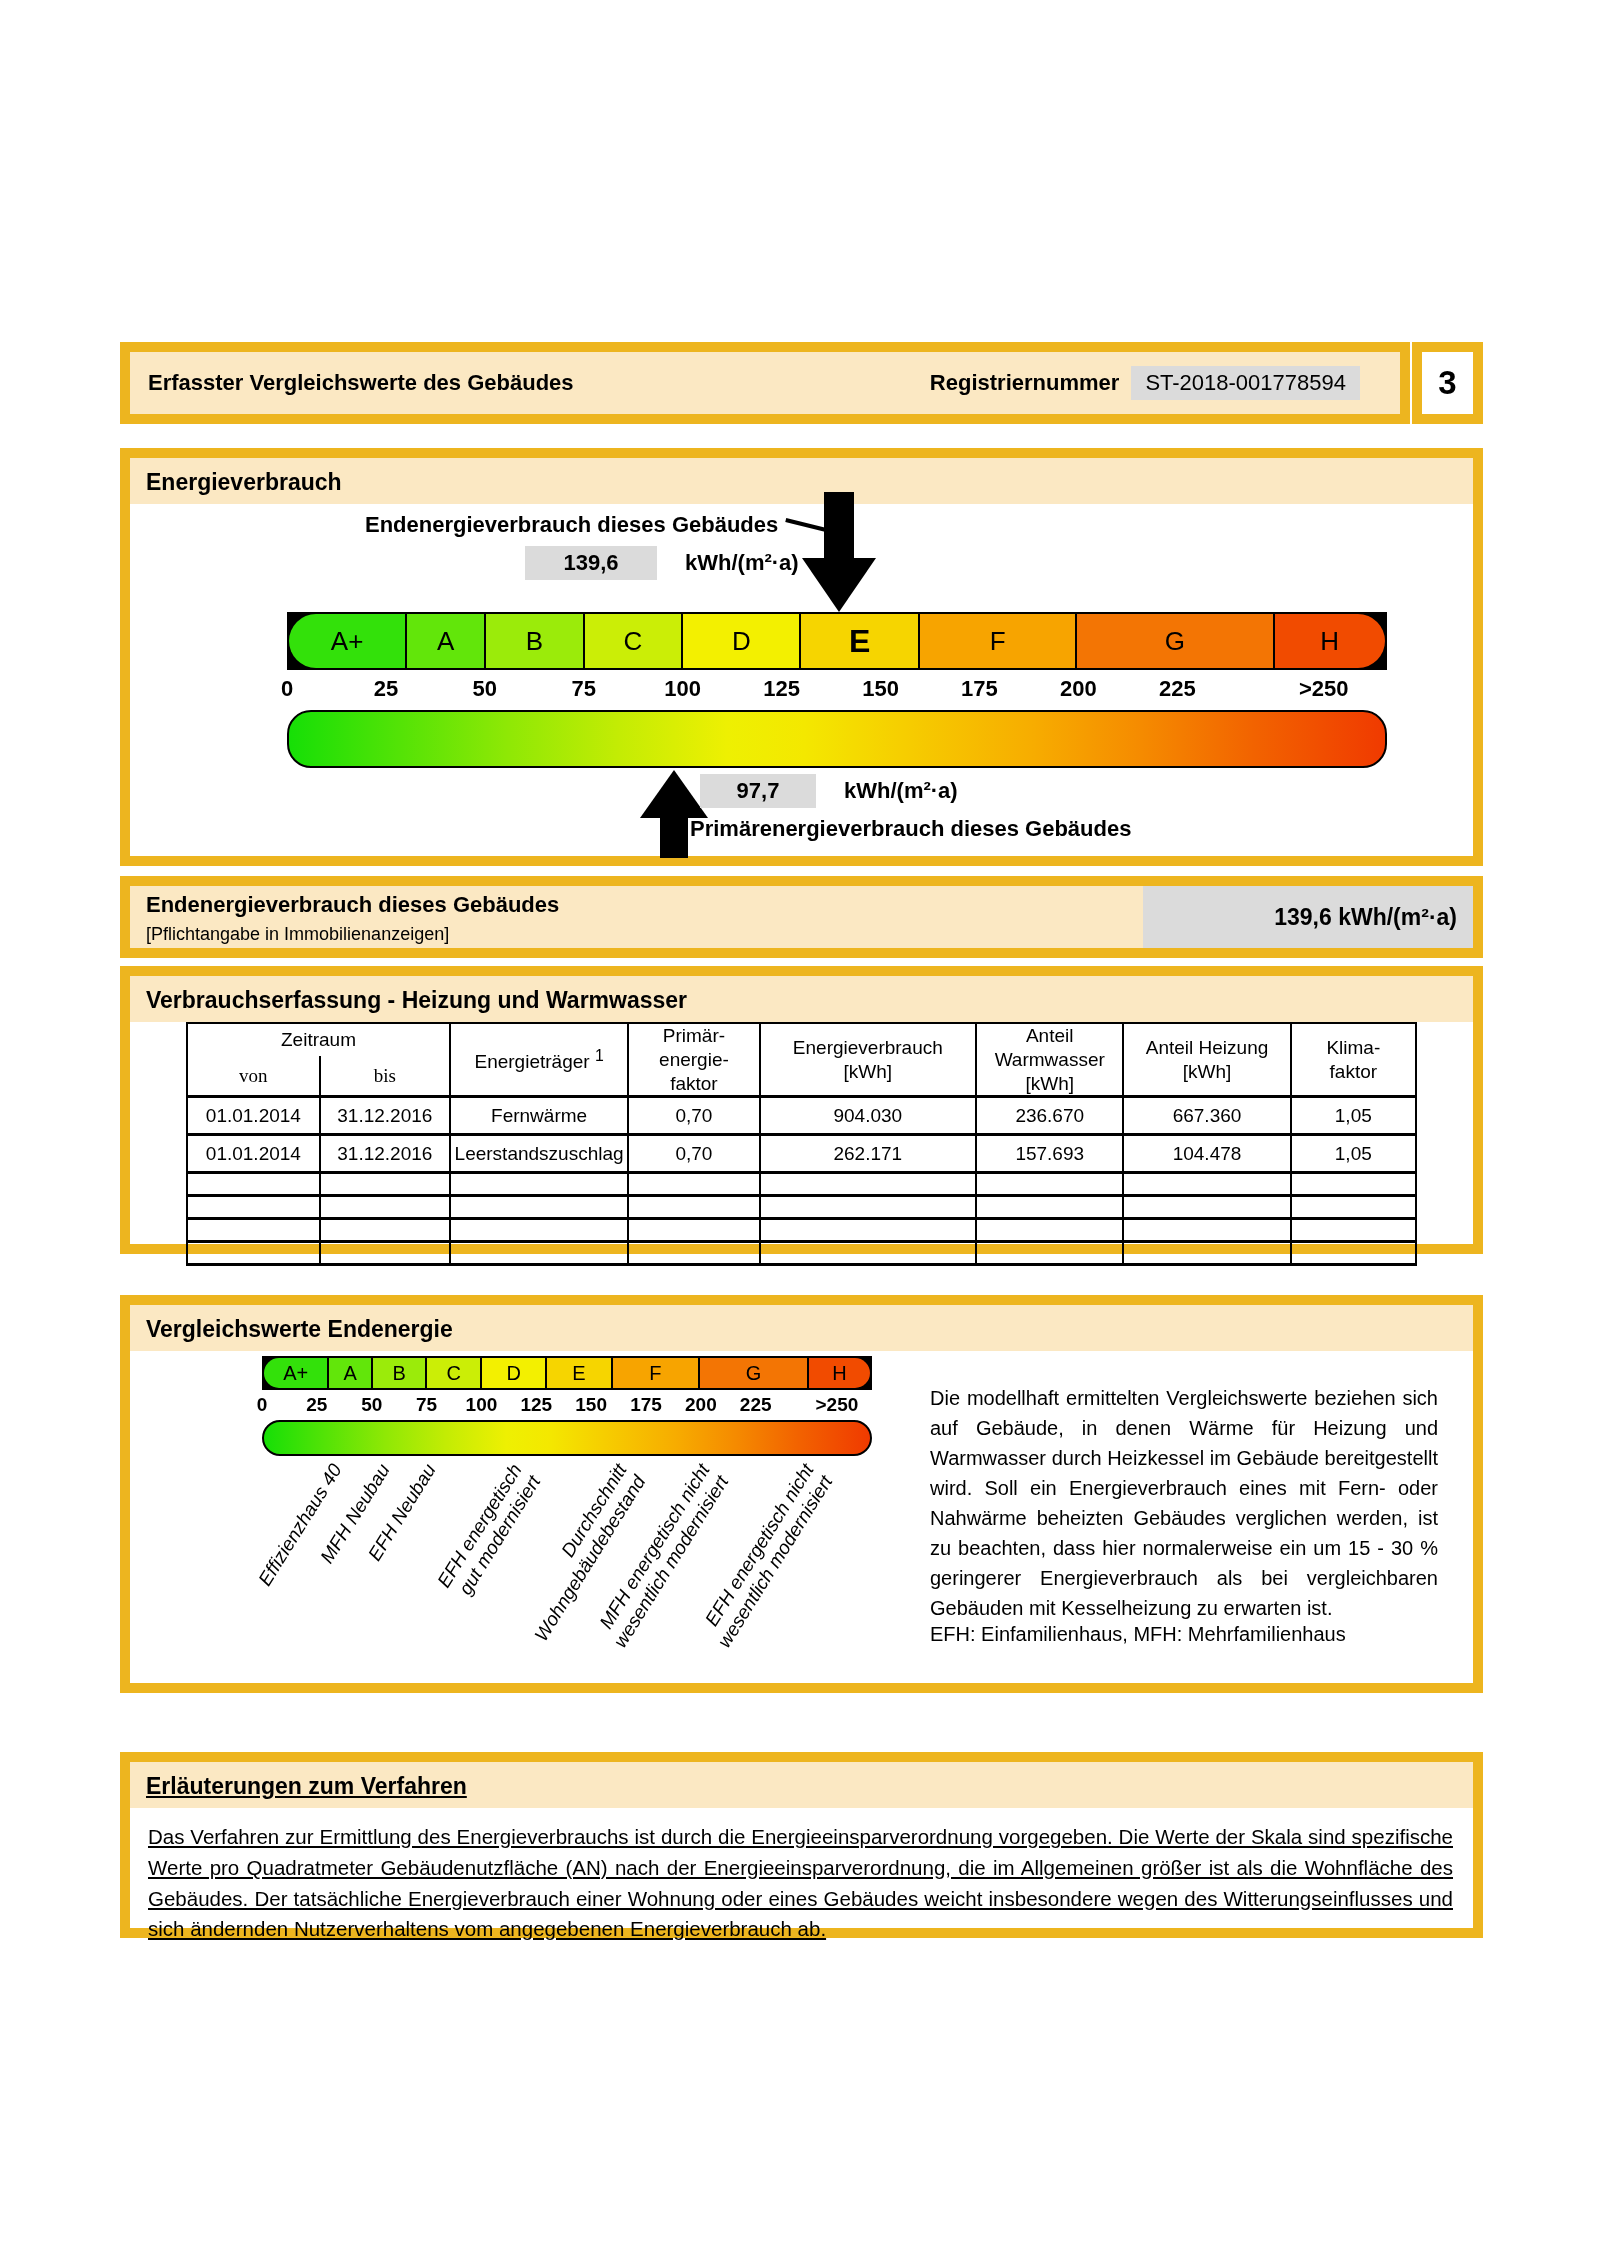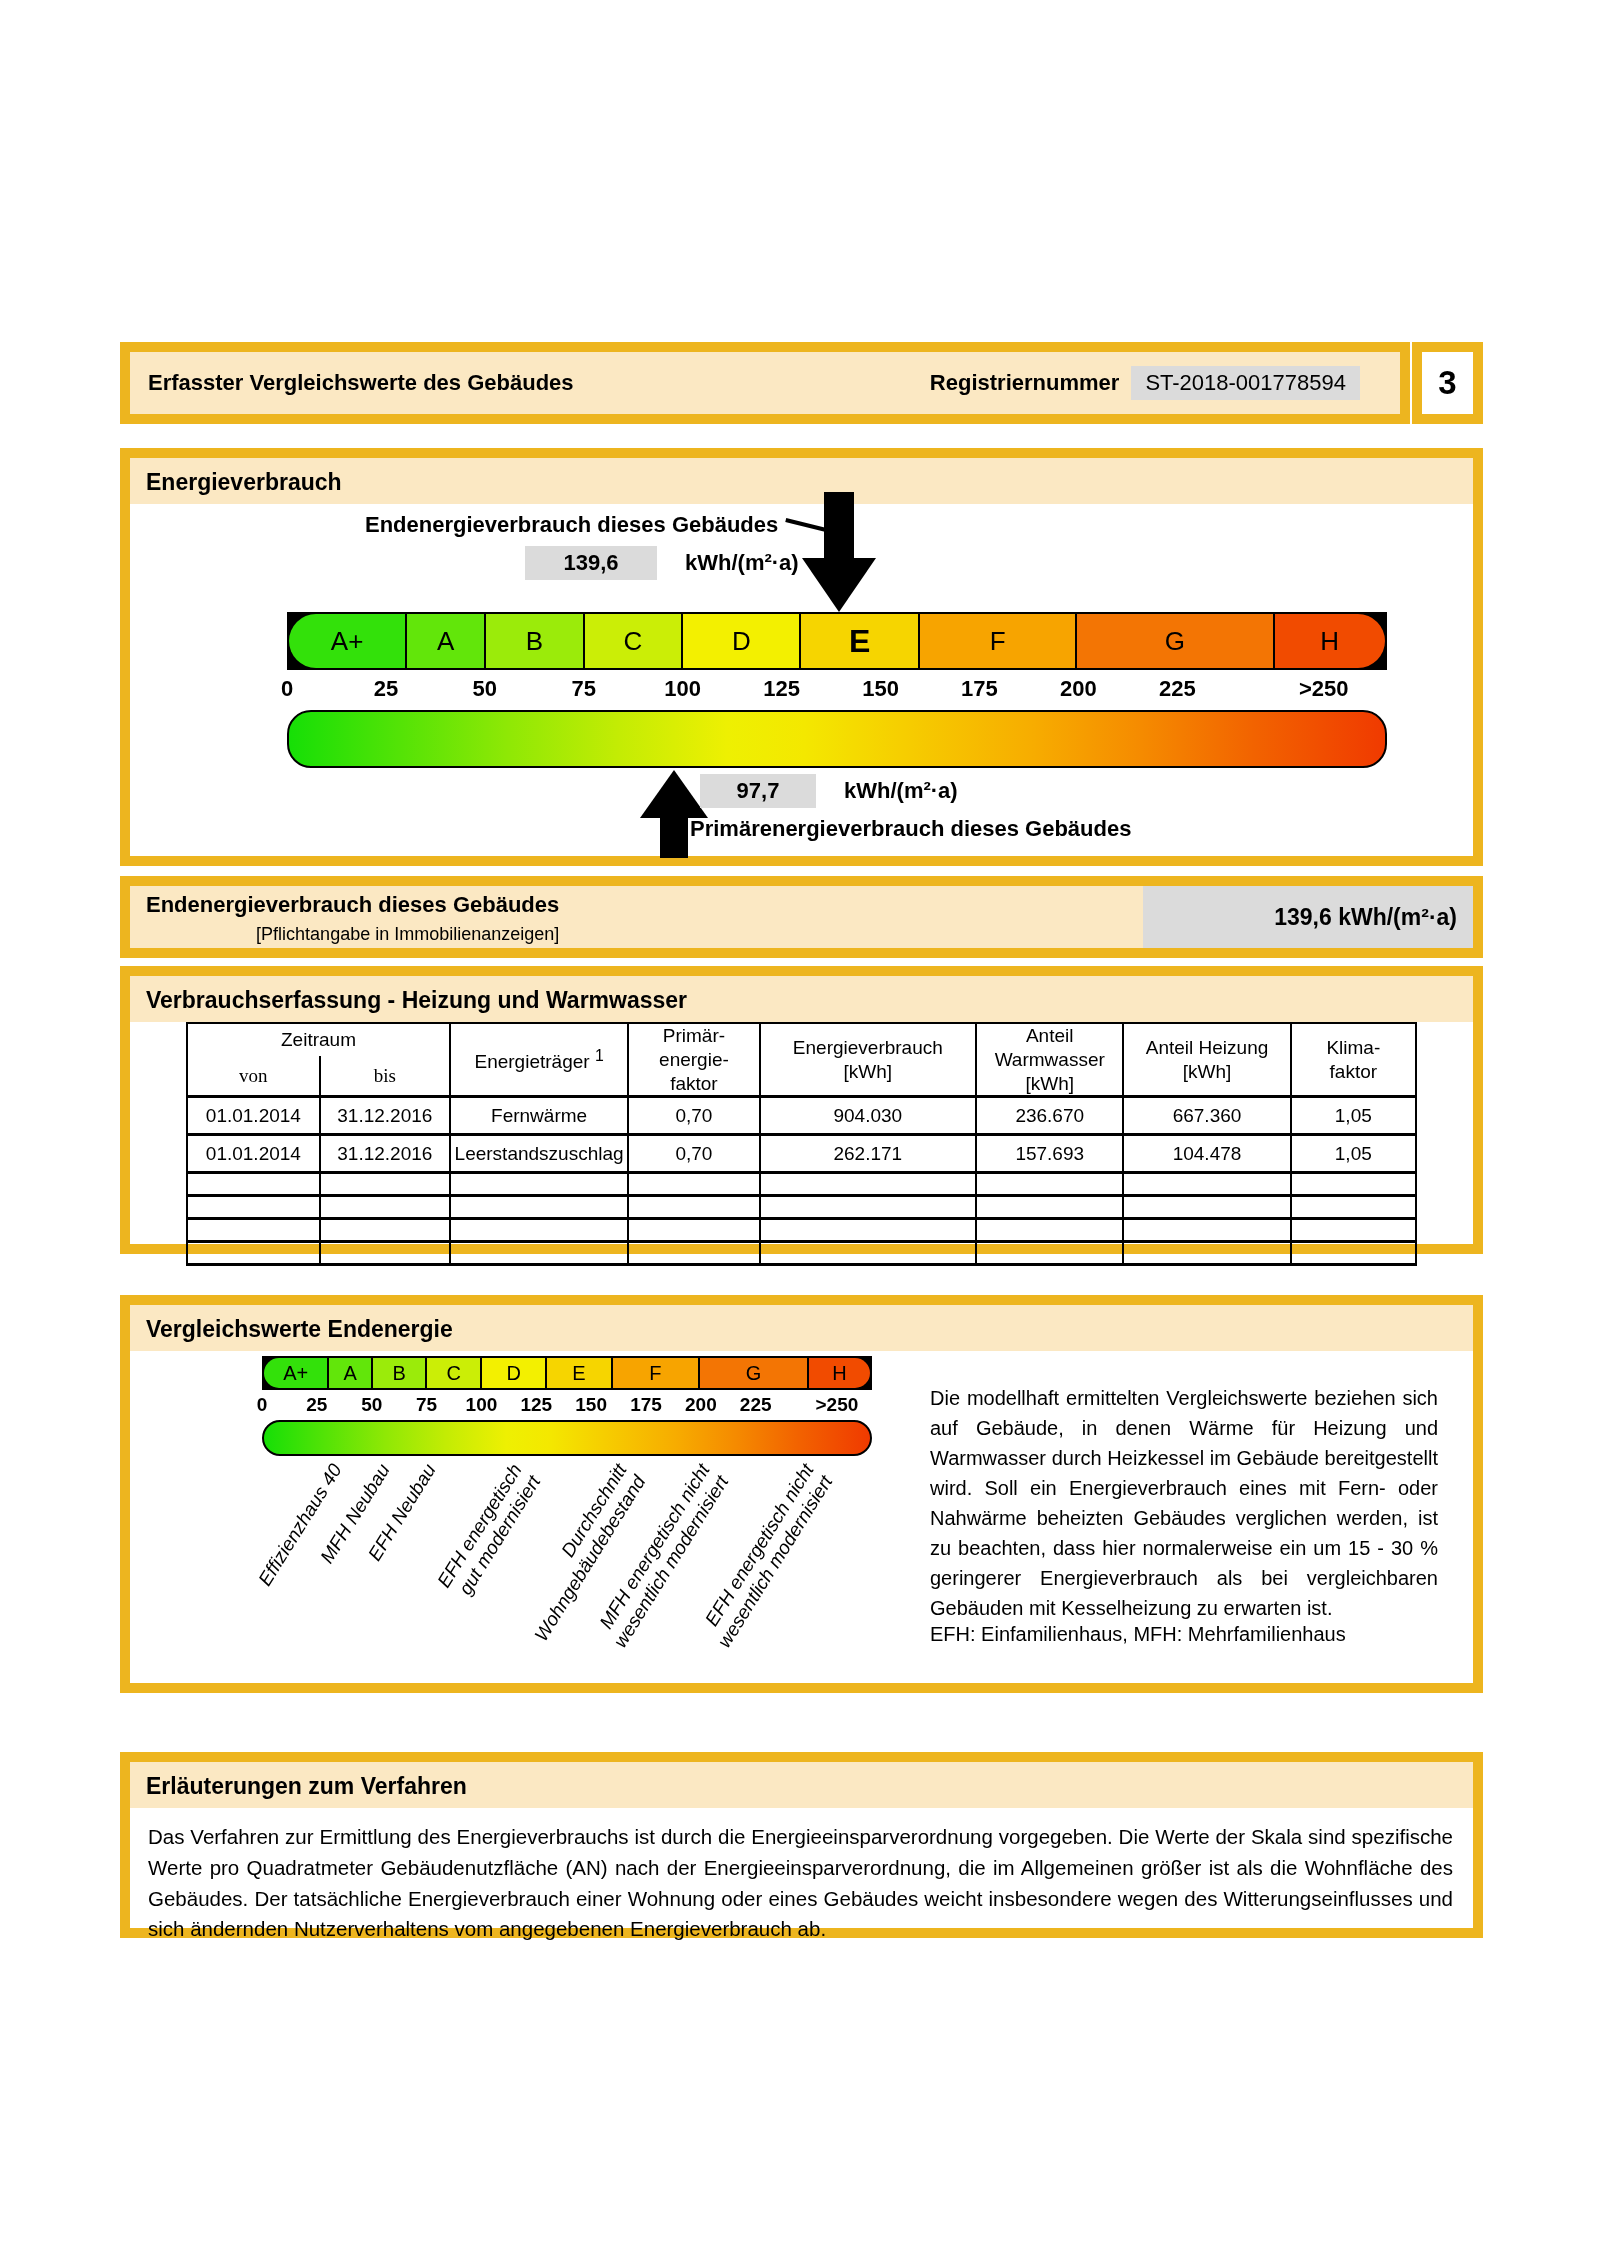--- a/index.html
+++ b/index.html
@@ -66,21 +66,21 @@
   #arrow-primary{top:266px;}
   #arrow-primary .shaft{width:28px;height:40px;}
   .primary-value-row{position:absolute;left:570px;top:270px;display:flex;align-items:center;}
   .primary-value-row .value-box{width:116px;}
   .primary-label{position:absolute;left:560px;top:312px;font-size:22px;font-weight:bold;}
 
   
   #box-endenergy{left:120px;top:876px;width:1363px;height:82px;background:var(--cream);}
   #box-endenergy .txt{position:absolute;left:16px;top:6px;}
   #box-endenergy .t1{font-size:22px;font-weight:bold;}
-  #box-endenergy .t2{font-size:18px;margin-top:6px;text-align:right;}
+  #box-endenergy .t2{font-size:18px;margin-top:6px;}
   #box-endenergy .val{position:absolute;right:0;top:0;bottom:0;width:330px;background:var(--gray);
     display:flex;align-items:center;justify-content:flex-end;padding-right:16px;font-size:23px;font-weight:bold;}
 
   
   #box-table{left:120px;top:966px;width:1363px;height:288px;}
   #consumption-table{position:absolute;left:56px;top:46px;width:1231px;border-collapse:collapse;table-layout:fixed;}
   #consumption-table th,#consumption-table td{border:2px solid #000;font-weight:normal;font-size:19px;text-align:center;vertical-align:middle;}
   #consumption-table th span{white-space:pre-line;display:inline-block;line-height:1.25;}
   #consumption-table .no-bottom{border-bottom:none;height:28px;}
   #consumption-table .no-top{border-top:none;height:34px;font-family:Liberation Serif, serif;}
@@ -96,21 +96,21 @@
   .ticks-small{top:38px;height:24px;}
   .gradient-small{top:64px;height:36px;}
   .rot-labels{position:absolute;left:0;top:104px;width:100%;height:220px;}
   .rot-anchor{position:absolute;top:0;width:0;height:0;}
   .rot-label{position:absolute;right:0;top:0;width:300px;text-align:right;font-size:19px;font-style:italic;
     line-height:1.15;white-space:pre-line;transform:rotate(-58deg);transform-origin:top right;}
   .compare-para{position:absolute;left:800px;top:78px;width:508px;font-size:20px;line-height:1.5;text-align:justify;}
   .compare-abbr{position:absolute;left:800px;top:318px;font-size:20px;}
 
   
-  #box-explain{left:120px;top:1752px;width:1363px;height:186px;}
+  #box-explain{left:120px;top:1752px;width:1363px;height:186px;text-decoration:underline;}
   #box-explain .para{padding:14px 20px 0 18px;font-size:20.5px;line-height:1.5;text-align:justify;}
 
   
   #footnote{position:absolute;left:122px;top:1948px;width:1358px;font-size:19px;line-height:1.5;}
   #footnote sup{font-size:13px;}
 </style>
 </head>
 <body>
 
 <div id="page">

